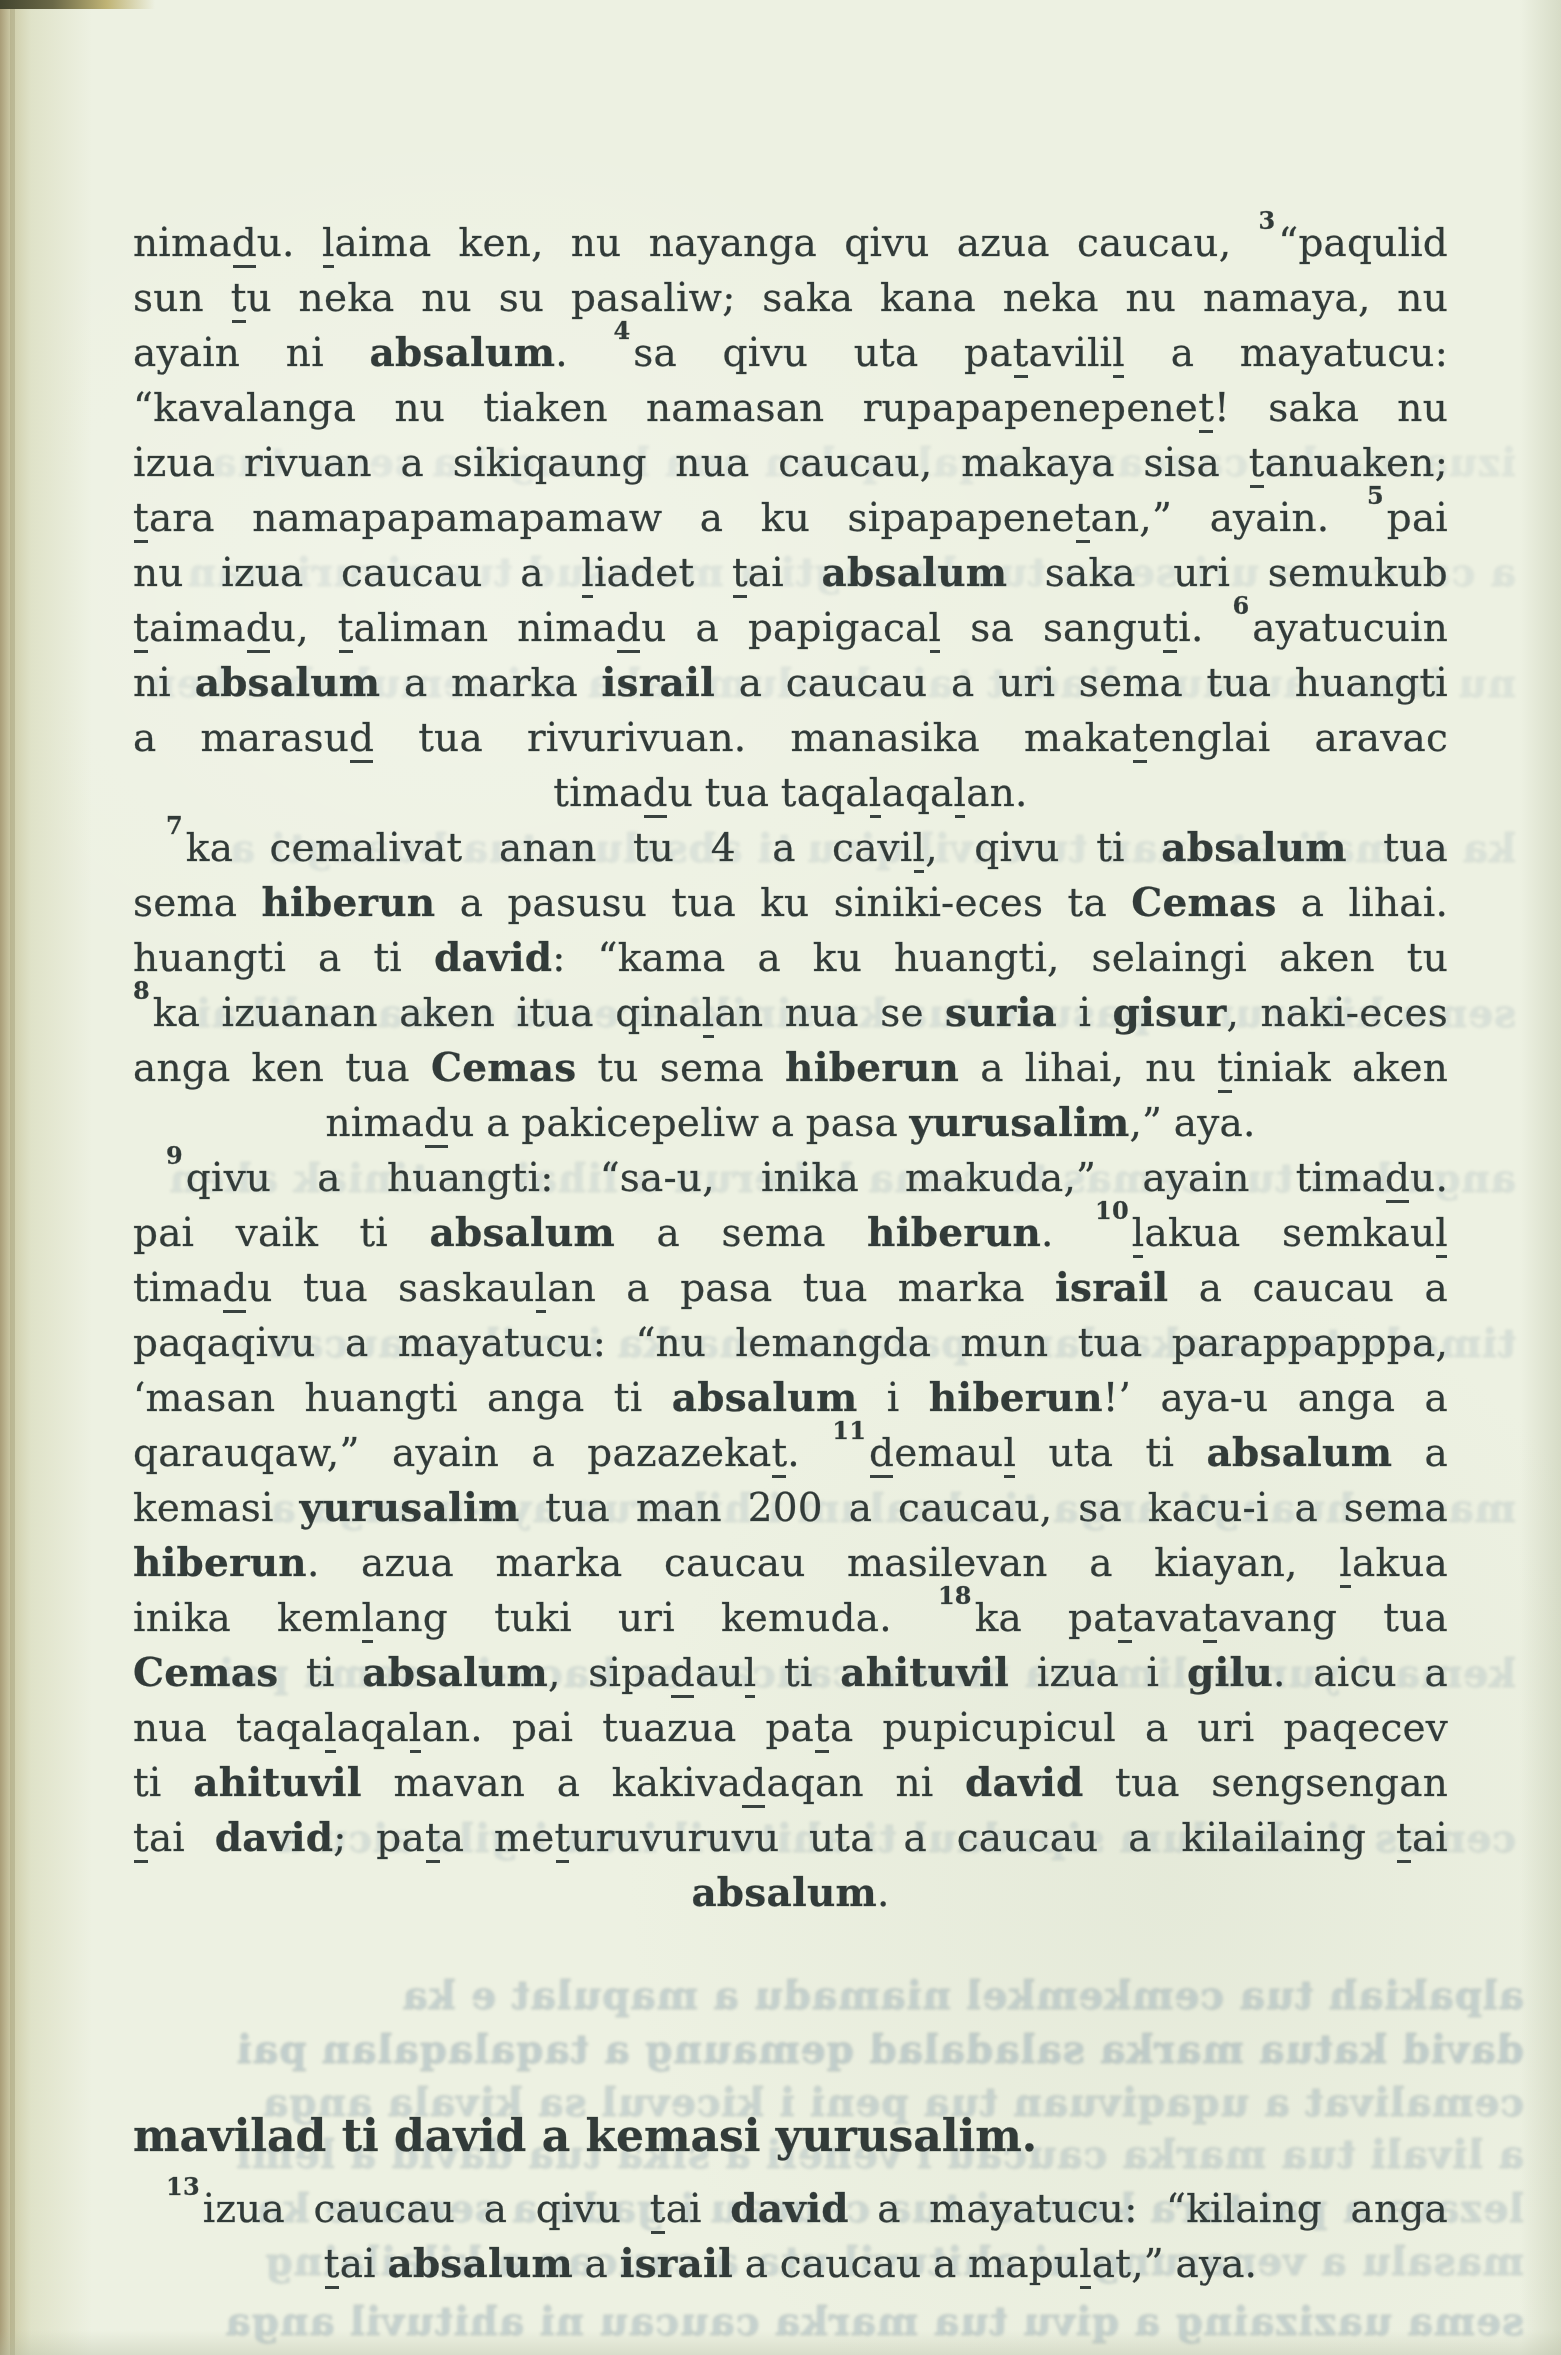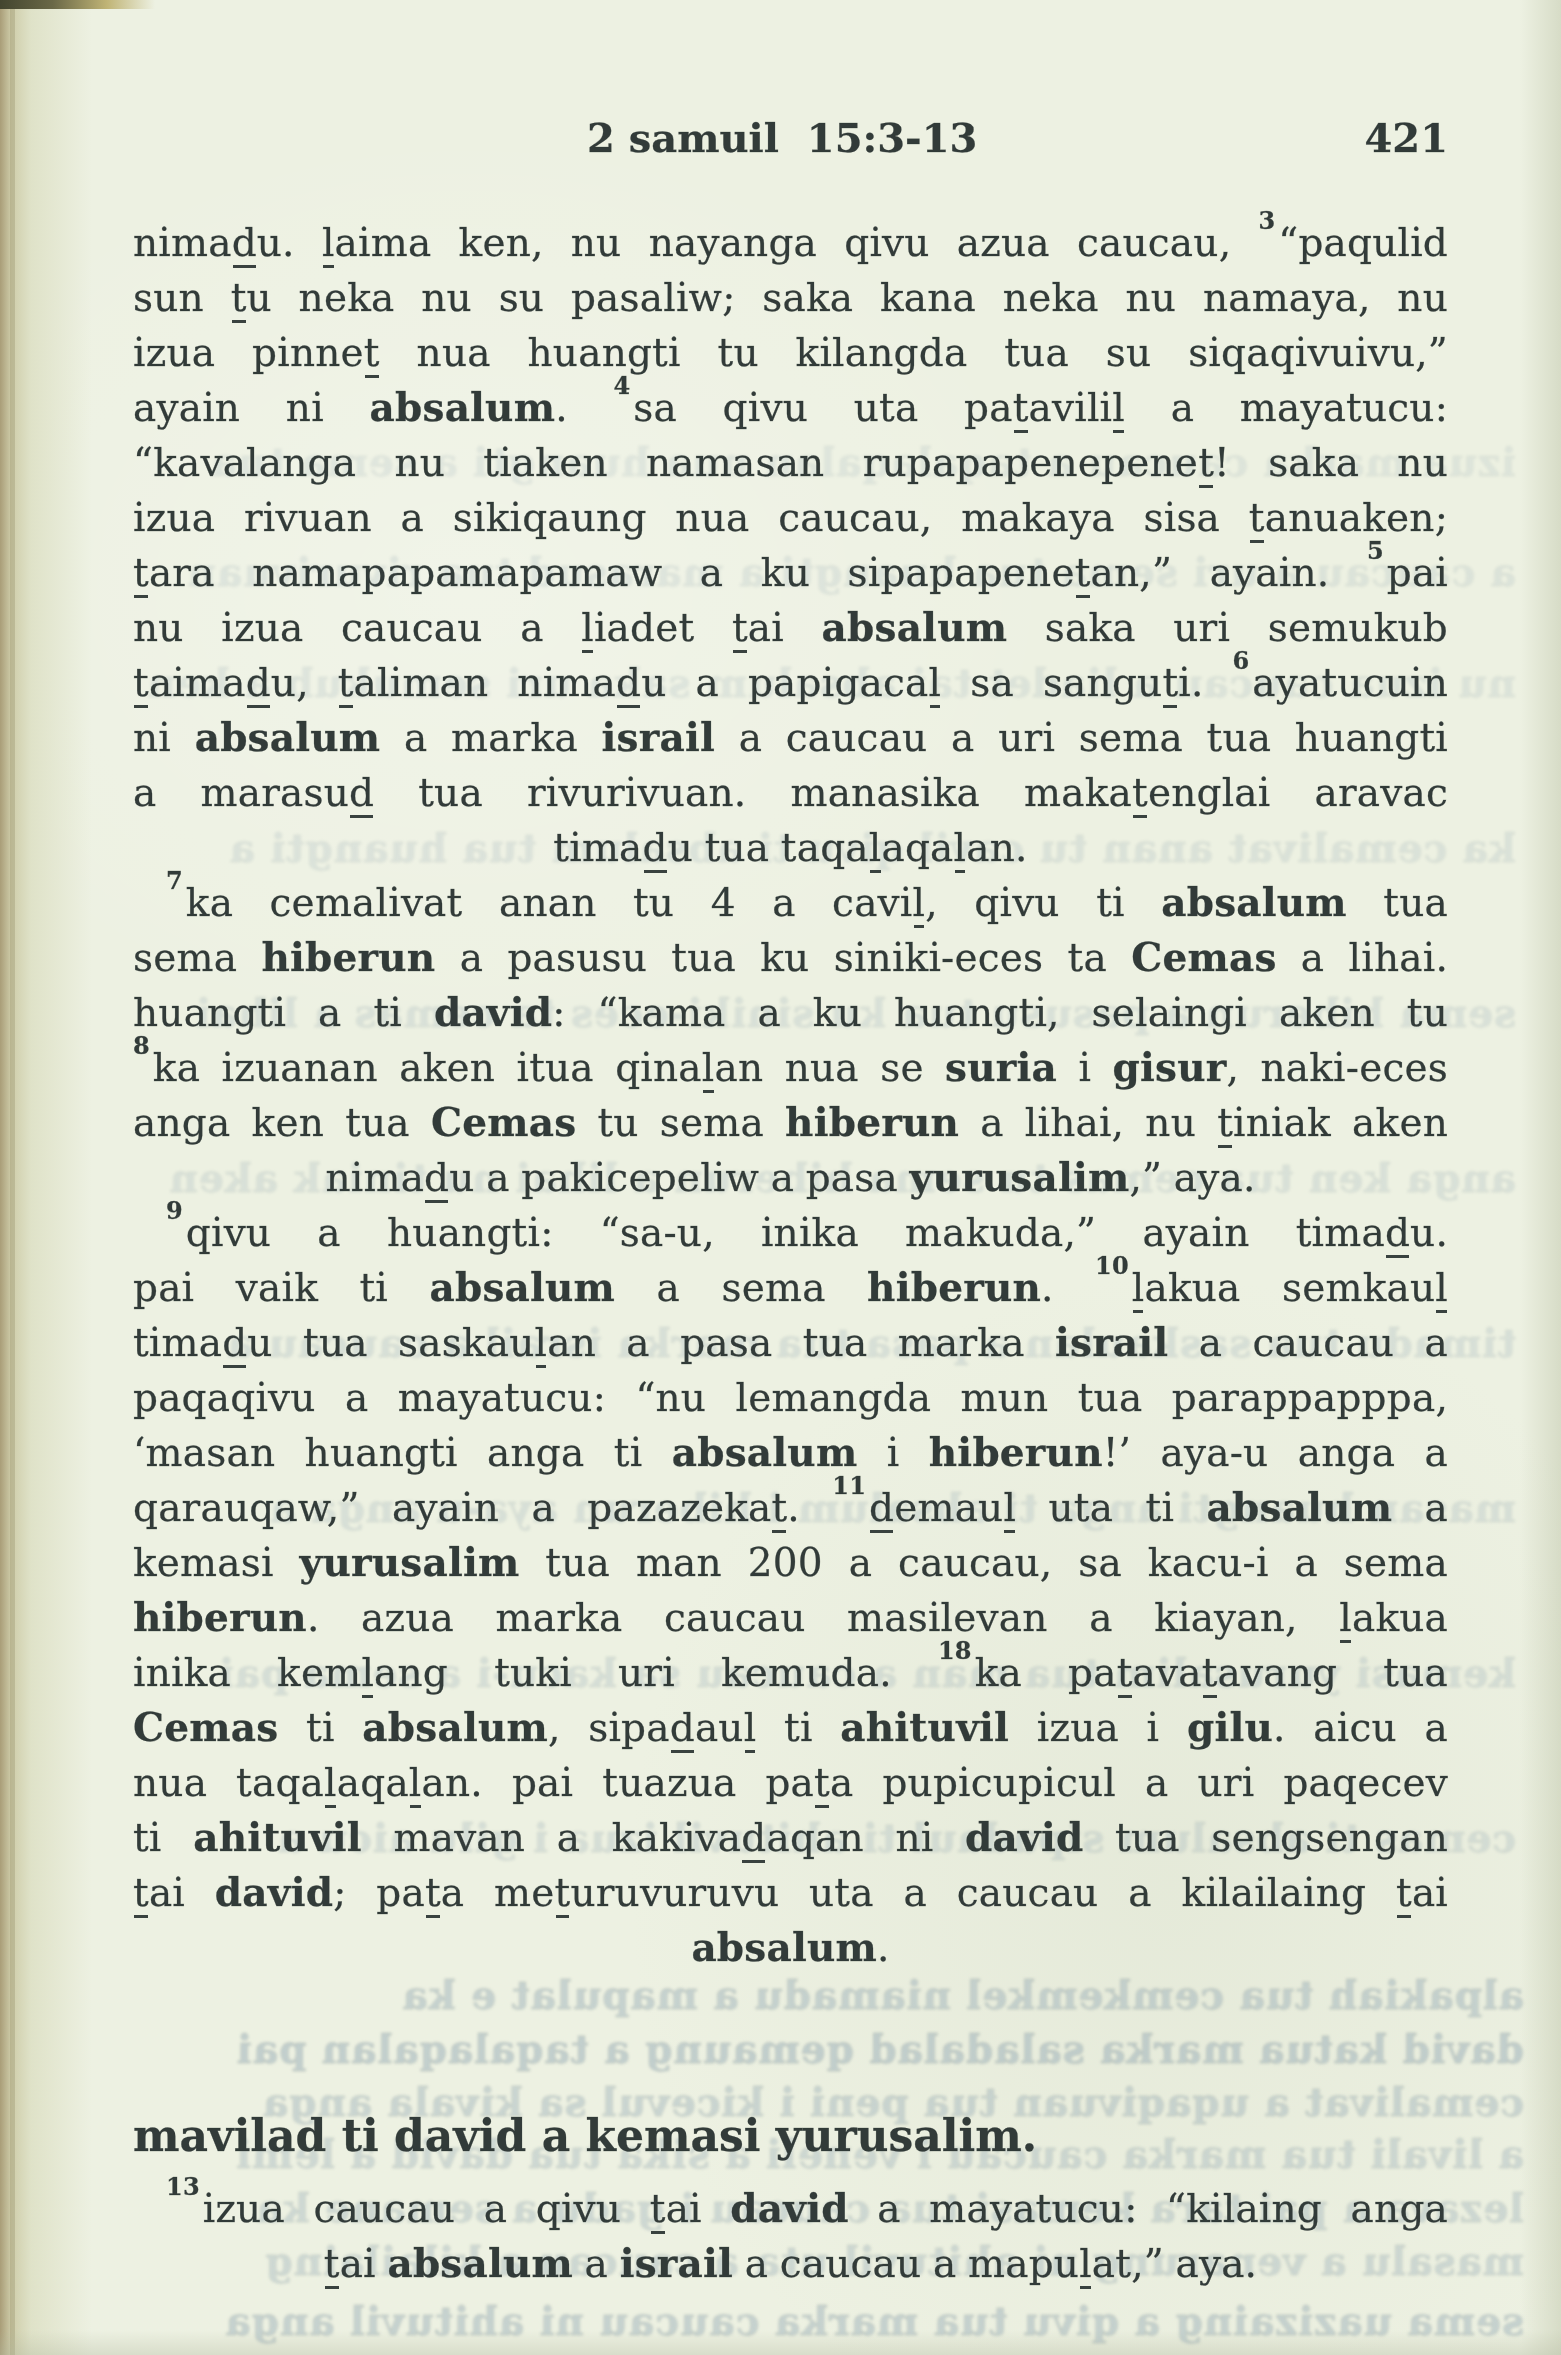--- a/index.html
+++ b/index.html
@@ -74,29 +74,24 @@
       <div class="ghost" style="top: 1815px; left: 146px; width: 1370px; opacity: 0.3;">cemas ti absalum sipadaul ti ahituvil izua i gilu aicu a</div>
       <div class="ghost" style="top: 1972px; left: 136px; width: 1388px; opacity: 0.5;">alpakiah tua cemkemkel niamadu a mapulat e ka</div>
       <div class="ghost" style="top: 2026px; left: 136px; width: 1388px; opacity: 0.55;">david katua marka saladalad qemaung a taqalaqalan pai</div>
       <div class="ghost" style="top: 2079px; left: 136px; width: 1388px; opacity: 0.45;">cemalivat a uqaqivuan tua peni i kicevul sa kivala anga</div>
       <div class="ghost" style="top: 2131px; left: 136px; width: 1388px; opacity: 0.4;">a livali tua marka caucau i veneli a sika tua david a lemi</div>
       <div class="ghost" style="top: 2185px; left: 136px; width: 1388px; opacity: 0.4;">lezava a pai tara kemasi tua caucau i gadu a semane ka</div>
       <div class="ghost" style="top: 2238px; left: 136px; width: 1388px; opacity: 0.4;">masalu a venarung ni ahituvil uta a caucau a kilailaing</div>
       <div class="ghost" style="top: 2298px; left: 136px; width: 1388px; opacity: 0.5;">sema uazizaing a qivu tua marka caucau ni ahituvil anga</div>
     </div>
 
-  <div class="header">
-    <span class="book-ref">2 samuil  15:3-13</span>
-    <span class="page-num">421</span>
-  </div>
 
   <div id="lines-main" class="textblock">
       <div class="line full">nima<span class="ul">d</span>u. <span class="ul">l</span>aima ken, nu nayanga qivu azua caucau, <sup>3</sup>“paqulid</div>
       <div class="line full">sun <span class="ul">t</span>u neka nu su pasaliw; saka kana neka nu namaya, nu</div>
-      <div class="line full">izua pinne<span class="ul">t</span> nua huangti tu kilangda tua su siqaqivuivu,”</div>
       <div class="line full">ayain ni <b>absalum</b>. <sup>4</sup>sa qivu uta pa<span class="ul">t</span>avili<span class="ul">l</span> a mayatucu:</div>
       <div class="line full">“kavalanga nu tiaken namasan rupapapenepene<span class="ul">t</span>! saka nu</div>
       <div class="line full">izua rivuan a sikiqaung nua caucau, makaya sisa <span class="ul">t</span>anuaken;</div>
       <div class="line full"><span class="ul">t</span>ara namapapamapamaw a ku sipapapene<span class="ul">t</span>an,” ayain. <sup>5</sup>pai</div>
       <div class="line full">nu izua caucau a <span class="ul">l</span>iadet <span class="ul">t</span>ai <b>absalum</b> saka uri semukub</div>
       <div class="line full"><span class="ul">t</span>aima<span class="ul">d</span>u, <span class="ul">t</span>aliman nima<span class="ul">d</span>u a papigaca<span class="ul">l</span> sa sangu<span class="ul">t</span>i. <sup>6</sup>ayatucuin</div>
       <div class="line full">ni <b>absalum</b> a marka <b>israil</b> a caucau a uri sema tua huangti</div>
       <div class="line full">a marasu<span class="ul">d</span> tua rivurivuan. manasika maka<span class="ul">t</span>englai aravac</div>
       <div class="line short">tima<span class="ul">d</span>u tua taqa<span class="ul">l</span>aqa<span class="ul">l</span>an.</div>
       <div class="line full" style="text-indent: 33px;"><sup>7</sup>ka cemalivat anan tu 4 a cavi<span class="ul">l</span>, qivu ti <b>absalum</b> tua</div>

